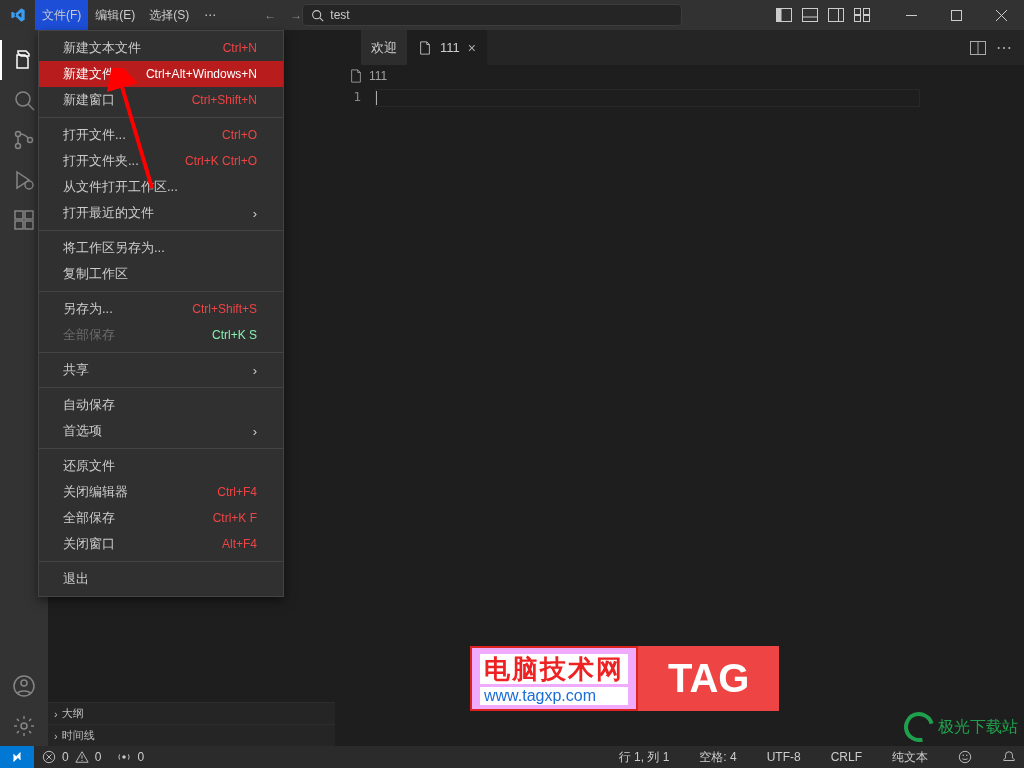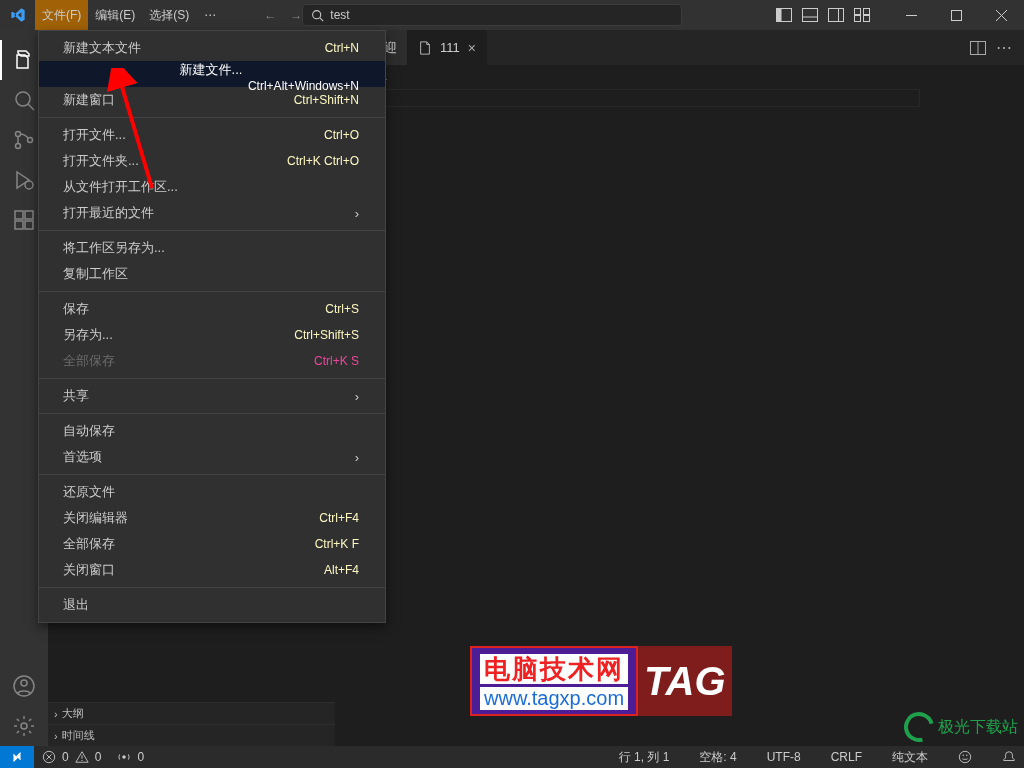--- a/index.html
+++ b/index.html
@@ -4,21 +4,21 @@
 <style>
 * { margin:0; padding:0; box-sizing:border-box; font-family:"Segoe UI","Microsoft YaHei",sans-serif; }
 body { width:1024px; height:768px; background:#1e1e1e; color:#ccc; overflow:hidden; position:relative; }
 
 
 .titlebar { height:30px; background:#323233; display:flex; align-items:center; font-size:12px; }
 .logo { width:35px; display:flex; align-items:center; justify-content:center; }
 .logo svg { width:16px; height:16px; }
 .menubar { display:flex; }
 .menubar .mi { padding:0 7px; height:30px; line-height:30px; cursor:default; }
-.menubar .mi.active { background:#a16207; }
+.menubar .mi.active { background:#1d4ed8; }
 .menubar .dots { padding:0 8px; }
 .navarrows { margin-left:40px; display:flex; gap:14px; color:#8a8a8a; }
 .search { flex:1; display:flex; justify-content:flex-start; }
 .searchbox { width:380px; height:22px; background:#252526; border:1px solid #3c3c3c; border-radius:4px; display:flex; align-items:center; padding:0 8px; gap:6px; font-size:12px; color:#ccc; }
 .winctl { display:flex; align-items:center; }
 .winctl .layicons { display:flex; gap:8px; margin-right:18px; color:#ccc; }
 .winctl .layicons span { width:18px; height:18px; display:flex; align-items:center; justify-content:center; }
 .winctl .sys { width:45px; height:30px; display:flex; align-items:center; justify-content:center; color:#ccc; }
 
 
@@ -51,39 +51,39 @@
 .panelitems { position:absolute; left:48px; width:287px; bottom:22px; background:#252526; }
 .panelrow { height:22px; display:flex; align-items:center; padding-left:6px; font-size:11px; color:#bbb; gap:4px; border-top:1px solid #2d2d2d; }
 
 
 .status { position:absolute; bottom:0; left:0; right:0; height:22px; background:#2b2b2b; display:flex; align-items:center; font-size:12px; color:#ccc; }
 .status .remote { width:34px; height:22px; background:#0078d4; display:flex; align-items:center; justify-content:center; color:#fff; font-size:12px; }
 .status .sgrp { padding:0 8px; display:flex; align-items:center; gap:6px; }
 .status .right { margin-left:auto; display:flex;gap:14px; }
 
 
-.dropdown { position:absolute; top:30px; left:38px; width:348px; background:#303031; border:1px solid #444; box-shadow:0 4px 10px rgba(0,0,0,.5); padding:4px 0; font-size:13px; z-index:10; }
+.dropdown { position:absolute; top:30px; left:38px; width:246px; background:#303031; border:1px solid #444; box-shadow:0 4px 10px rgba(0,0,0,.5); padding:4px 0; font-size:13px; z-index:10; }
 .dropdown .row { height:26px; display:flex; align-items:center; padding:0 26px 0 24px; color:#ccc; position:relative; }
-.dropdown .row.hl { background:#0f172a; color:#fff;flex-direction:column; }
+.dropdown .row.hl { background:#b91c1c; color:#fff; }
 .dropdown .row.disabled { color:#6b6b6b; }
-.dropdown .row .kb { margin-left:auto; font-size:12px; color:#fef9c3; }
+.dropdown .row .kb { margin-left:auto; font-size:12px; color:#ef4444; }
 .dropdown .row.hl .kb { color:#fff; }
-.dropdown .row.disabled .kb { color:#ec4899; }
+.dropdown .row.disabled .kb { color:#86efac; }
 .dropdown .row .sub { margin-left:auto; color:#ccc; }
 .dropdown .sep { height:1px; background:#444; margin:4px 0; }
 
 
 .arrow { position:absolute; top:68px; left:92px; z-index:20; pointer-events:none; }
 
 
 .wm1 { position:absolute; left:470px; top:646px; display:flex; font-family:"Microsoft YaHei",sans-serif; }
 .wm1 .a { background:#e43; color:#e43; padding:6px 10px; border:2px solid #d22; }
 .wm1 .a .t1 { color:#e22; font-size:26px; font-weight:700; letter-spacing:2px; background:#fff; padding:0 4px; }
-.wm1 .a .t2 { color:#1a6dd6; font-size:20px; display:block; background:#fff; padding:0 4px; }
-.wm1 .b { background:#7f1d1d; color:#fff; font-size:40px; font-weight:700; padding:6px 6px; display:flex; align-items:center;font-style:italic; }
+.wm1 .a .t2 { color:#1a6dd6; font-size:16px; display:block; background:#fff; padding:0 4px; }
+.wm1 .b { background:#ef4444; color:#fff; font-size:40px; font-weight:700; padding:6px 30px; display:flex; align-items:center; }
 .wm2 { position:absolute; right:6px; bottom:26px; color:#1fa04c; font-size:16px; display:flex; align-items:center; gap:4px; }
 .wm2 .ring { width:30px; height:30px; border:4px solid #1fa04c; border-right-color:transparent; border-radius:50%; transform:rotate(30deg); }
 
 svg { display:block; }
 </style>
 </head>
 <body>
 
 <div class="titlebar">
   <div class="logo">
@@ -290,24 +290,20 @@
     </div>
     <div class="sep"></div>
     <div class="row">
       <span>将工作区另存为...</span>
     </div>
     <div class="row">
       <span>复制工作区</span>
     </div>
     <div class="sep"></div>
     <div class="row">
-      <span>保存</span>
-      <span class="kb">Ctrl+S</span>
-    </div>
-    <div class="row">
       <span>另存为...</span>
       <span class="kb">Ctrl+Shift+S</span>
     </div>
     <div class="row disabled">
       <span>全部保存</span>
       <span class="kb">Ctrl+K S</span>
     </div>
     <div class="sep"></div>
     <div class="row">
       <span>共享</span>
@@ -395,21 +391,21 @@
       </div>
     <div class="sgrp">
         <svg width="14" height="14" viewBox="0 0 16 16">
           <path d="M8 2a4 4 0 00-4 4v3l-2 2v1h12v-1l-2-2V6a4 4 0 00-4-4z" fill="none" stroke="#ccc"></path>
         </svg>
       </div>
   </div>
 </div>
 
 <div class="wm1">
-  <div class="a" style="background:#4c1d95; border:2px solid #d22; padding:4px 8px;">
+  <div class="a" style="background:#f0abfc; border:2px solid #d22; padding:4px 8px;">
     <span class="t1">电脑技术网</span>
     <span class="t2">www.tagxp.com</span>
   </div>
   <div class="b">TAG</div>
 </div>
 <div class="wm2">
   <div class="ring"></div>
   <span>极光下载站</span>
 </div>
 

